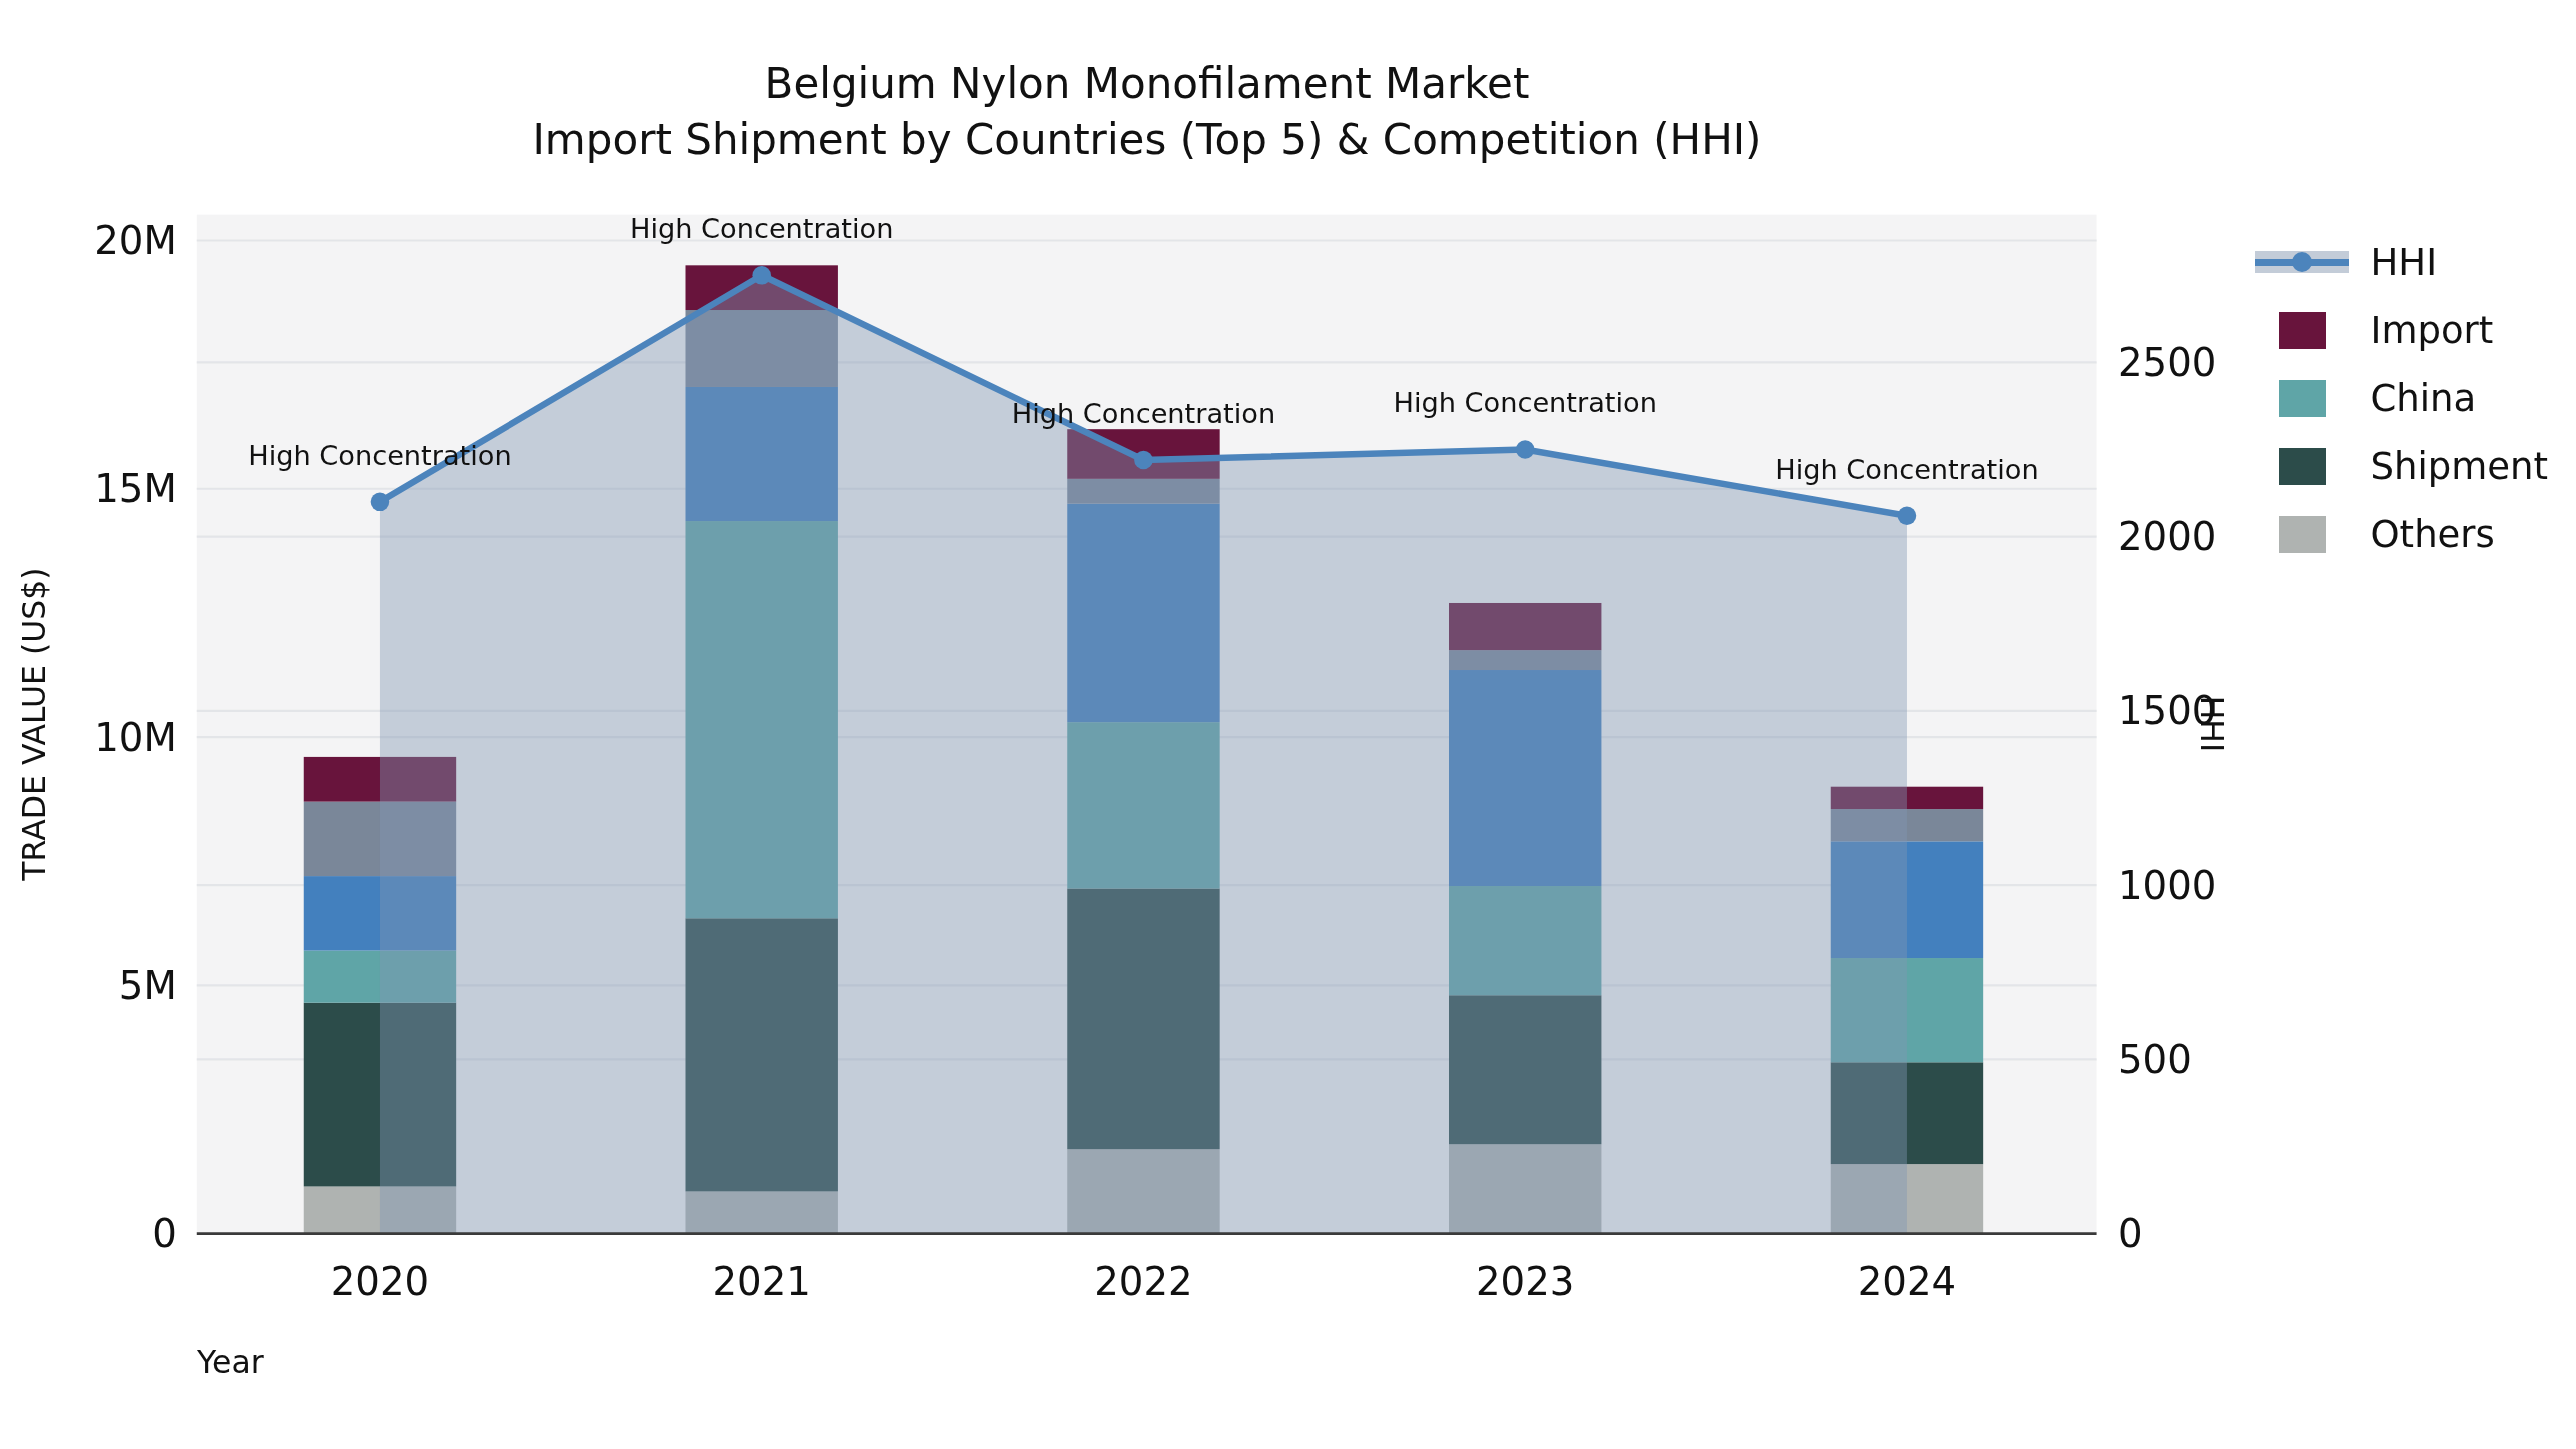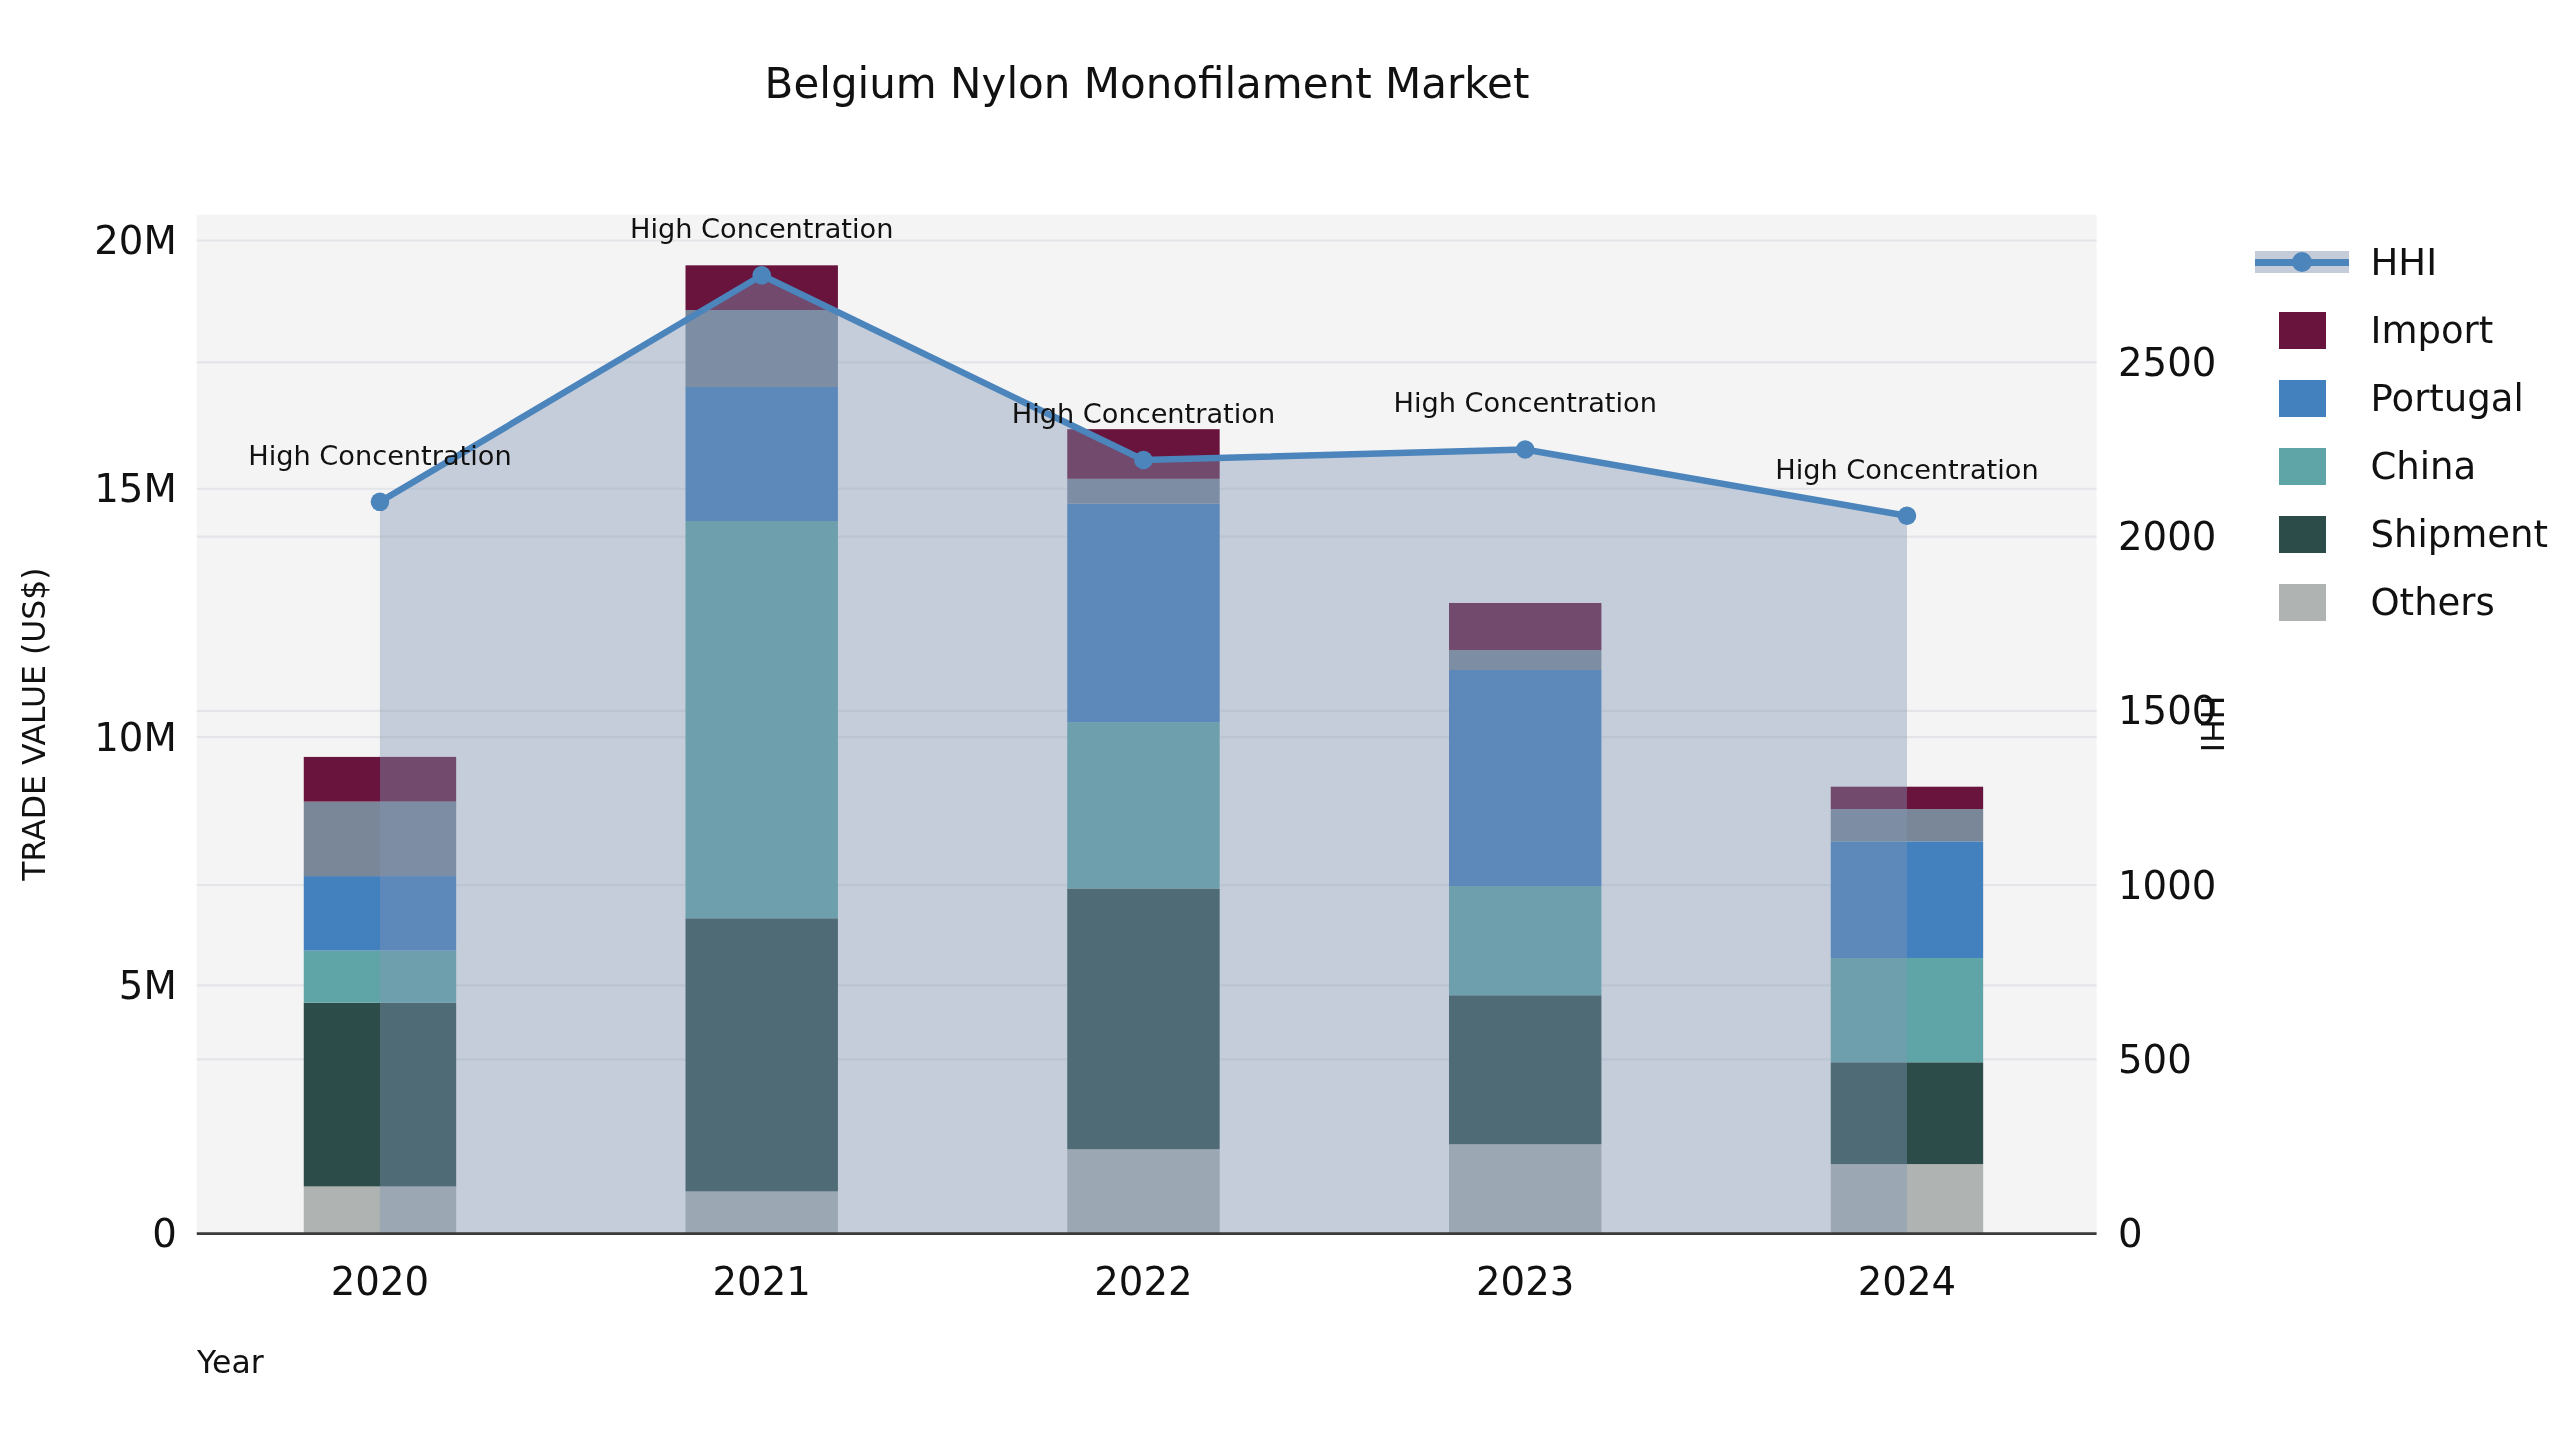--- a/index.html
+++ b/index.html
@@ -28,20 +28,21 @@
   .sym-line{position:absolute;left:0;top:15px;width:100%;height:7.2px;}
   .sym-dot{position:absolute;left:50%;top:50%;width:20px;height:20px;border-radius:50%;transform:translate(-50%,-50%);}
   .sym-swatch{position:absolute;left:23.6px;top:0;width:47px;height:37px;}
 </style>
 </head>
 <body>
 
 <div id="app">
   <div class="title-block">
     <div class="title-line">Belgium Nylon Monofilament Market</div>
+    <div class="title-line">Import Shipment by Countries (Top 5) &amp; Competition (HHI)</div>
   </div>
 
   <div class="ylabel-left">TRADE VALUE (US$)</div>
   <div class="ylabel-right">HHI</div>
   <div class="xlabel">Year</div>
 
   <svg id="chart-svg" width="2576" height="1449" viewBox="0 0 3600 2025">
       <rect x="275" y="300" width="2655" height="1424" fill="#F4F4F5"></rect>
       <line x1="275" x2="2930" y1="1377.0214424951268" y2="1377.0214424951268" stroke="#E3E5E8" stroke-width="3"></line>
       <line x1="275" x2="2930" y1="1030.0428849902535" y2="1030.0428849902535" stroke="#E3E5E8" stroke-width="3"></line>
@@ -123,26 +124,20 @@
         <div class="legend-label">HHI</div>
       </div>
       <div class="legend-item">
         <div class="legend-sym">
           <div class="sym-swatch" style="background: rgb(104, 20, 60);"></div>
         </div>
         <div class="legend-label">Import</div>
       </div>
       <div class="legend-item">
         <div class="legend-sym">
-          <div class="sym-swatch" style="background: rgb(67, 128, 190);"></div>
-        </div>
-        <div class="legend-label">Portugal</div>
-      </div>
-      <div class="legend-item">
-        <div class="legend-sym">
           <div class="sym-swatch" style="background: rgb(95, 165, 167);"></div>
         </div>
         <div class="legend-label">China</div>
       </div>
       <div class="legend-item">
         <div class="legend-sym">
           <div class="sym-swatch" style="background: rgb(44, 76, 74);"></div>
         </div>
         <div class="legend-label">Shipment</div>
       </div>

